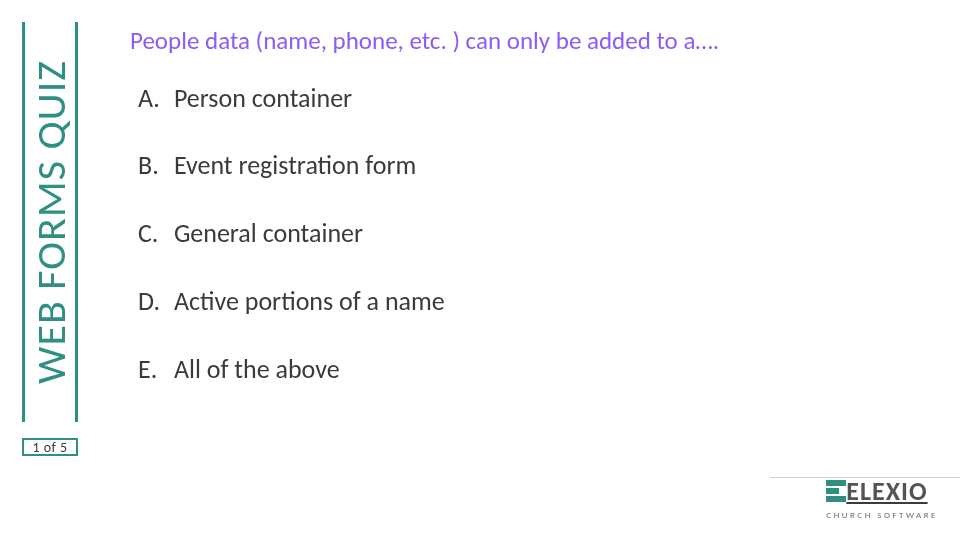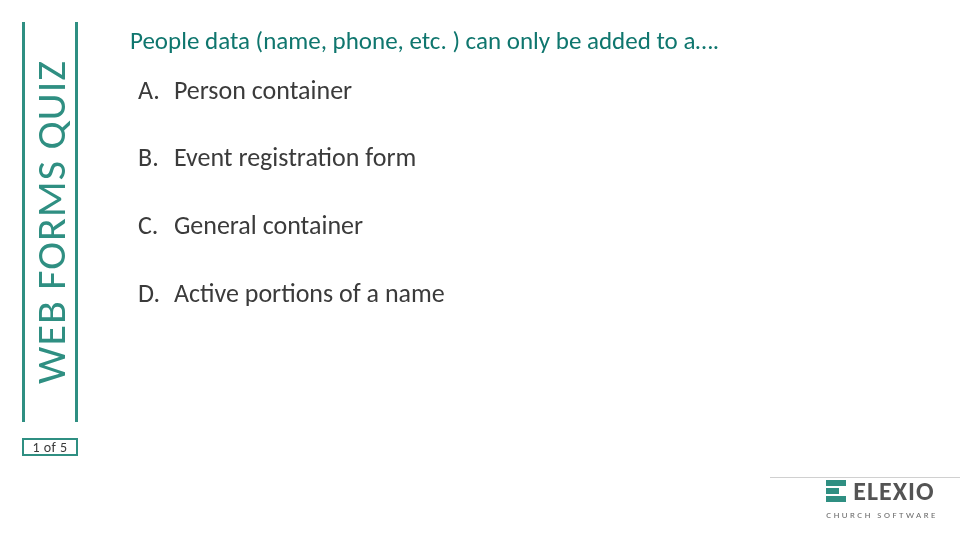--- a/index.html
+++ b/index.html
@@ -58,22 +58,22 @@
   
   .content {
     position: absolute;
     left: 130px;
     top: 25px;
     right: 30px;
   }
   .question {
     font-size: 25px;
     line-height: 1.3;
-    margin-bottom: 16px;
-    color: #0f766e;
+    margin-bottom: 24px;
+    color: #8b5cf6;
   }
   .options {
     margin-left: 8px;
   }
   .opt {
     font-size: 26px;
     line-height: 1.3;
     margin-bottom: 34px;
     color: #3b3b3b;
   }
@@ -85,21 +85,22 @@
   
   .logo {
     position: absolute;
     right: 22px;
     bottom: 20px;
     text-align: left;
   }
   .logo-top {
     display: flex;
     align-items: center;
-    gap: 7px;
+    gap: 0;
+    text-decoration: underline;
   }
   .logo-mark {
     width: 20px;
     height: 22px;
     display: flex;
     flex-direction: column;
     justify-content: space-between;
   }
   .logo-mark .bar {
     height: 6px;
@@ -151,20 +152,24 @@
       <span>Event registration form</span>
     </div>
     <div class="opt">
       <span class="letter">C.</span>
       <span>General container</span>
     </div>
     <div class="opt">
       <span class="letter">D.</span>
       <span>Active portions of a name</span>
     </div>
+    <div class="opt">
+      <span class="letter">E.</span>
+      <span>All of the above</span>
+    </div>
   </div>
 </div>
 
 <div class="logo-rule"></div>
 <div class="logo">
   <div class="logo-top">
     <div class="logo-mark">
       <div class="bar top"></div>
       <div class="bar mid"></div>
       <div class="bar bot"></div>

